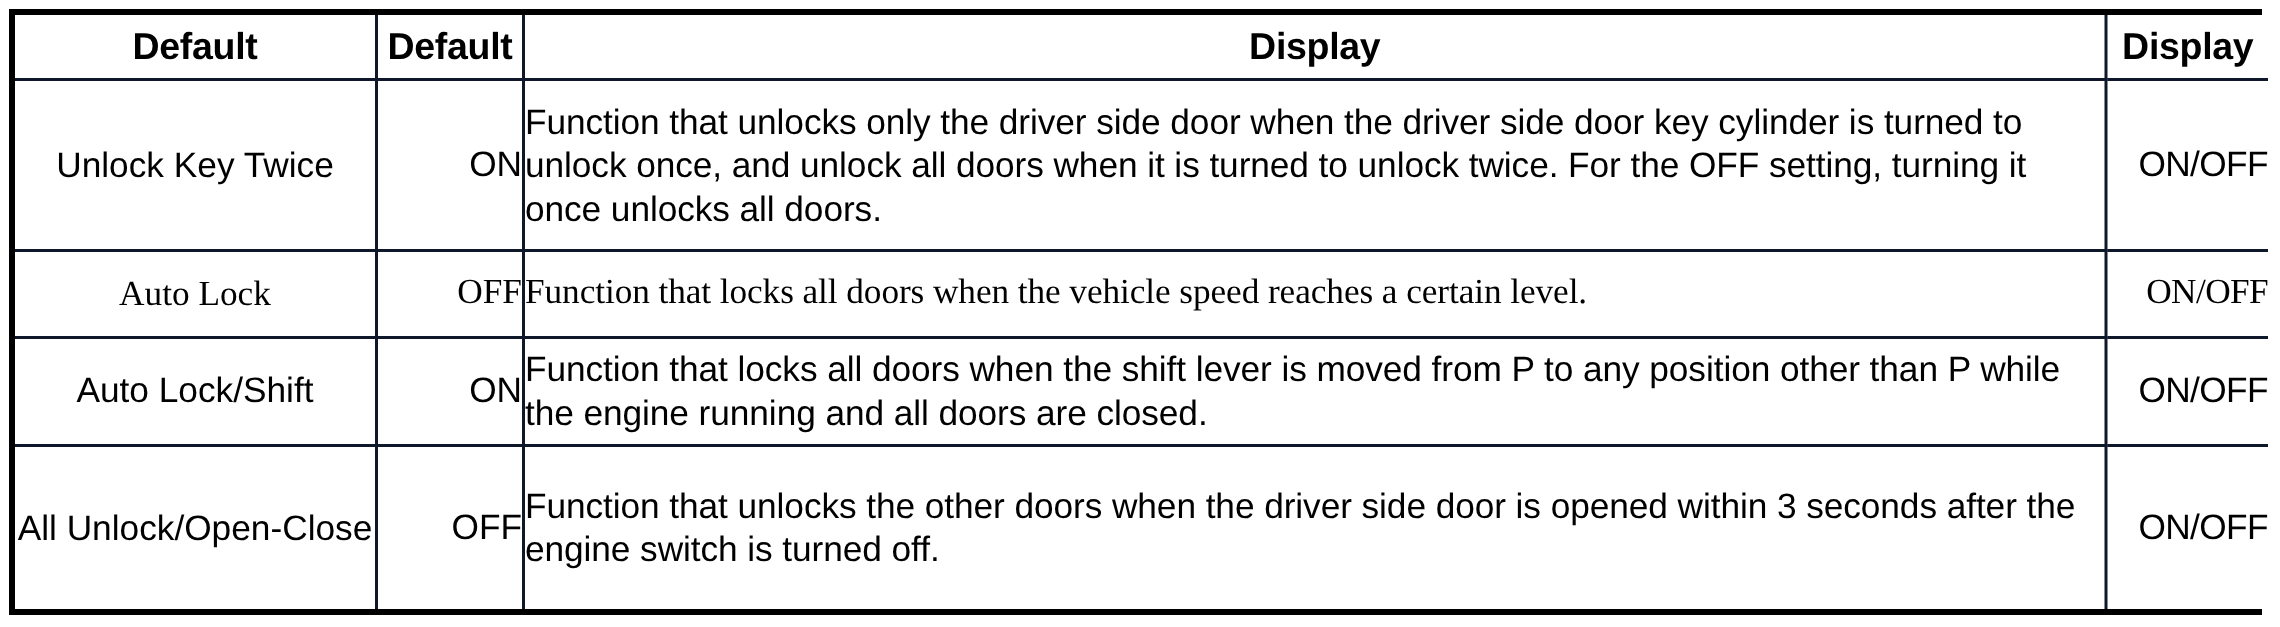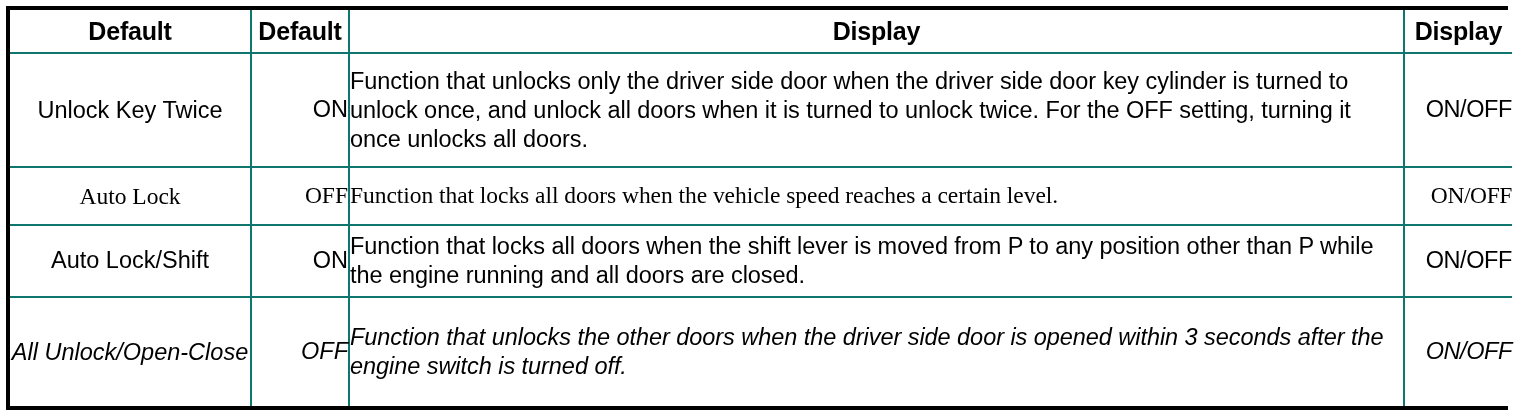--- a/index.html
+++ b/index.html
@@ -37,21 +37,21 @@
   table.spec {
     border-collapse: collapse;
     table-layout: fixed;
     width: 100%;
     height: 100%;
     background: #ffffff;
   }
 
   table.spec td,
   table.spec th {
-    border: 2px solid #0f766e;
+    border: 2px solid #0f172a;
     padding: 0;
     background: #ffffff;
     vertical-align: middle;
   }
   
   table.spec tr:first-child th { border-top: none; }
   table.spec tr:last-child td { border-bottom: none; }
   table.spec th:first-child,
   table.spec td:first-child { border-left: none; }
   table.spec th:last-child,
@@ -102,21 +102,21 @@
   td.c-contents .para {
     display: block;
   }
 
   
   tr.r-head  { height: 42px; }
   tr.r-0     { height: 95px; }
   tr.r-1     { height: 48px; font-family: Liberation Serif, serif; }
   tr.r-2     { height: 48px; }
   tr.r-3     { height: 68px; }
-  tr.r-4     { height: 91px; font-style: italic; }
+  tr.r-4     { height: 91px; }
 </style>
 </head>
 <body>
 
 <div id="page">
   <div class="table-wrap">
     <table class="spec">
       <colgroup>
         <col class="col-display">
         <col class="col-default">

